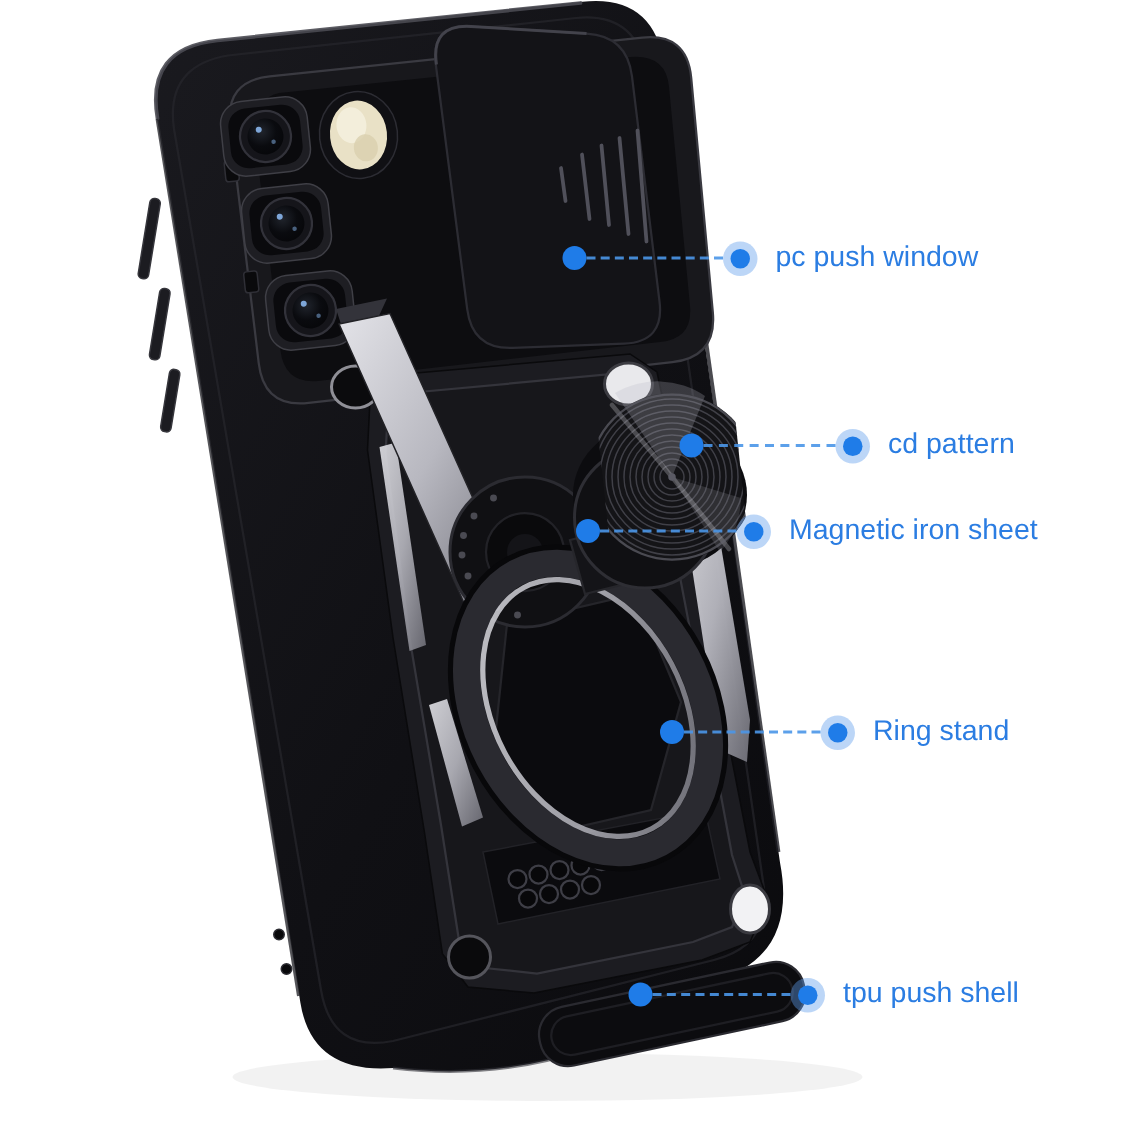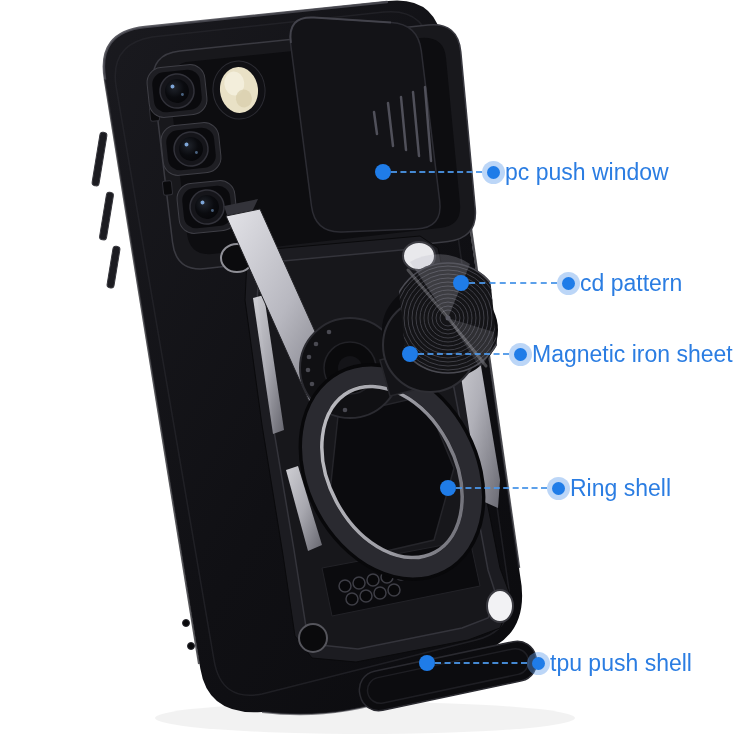--- a/index.html
+++ b/index.html
@@ -10,24 +10,24 @@
   body{background:var(--bg);font-family:"Liberation Sans","DejaVu Sans",sans-serif;}
   .stage{position:relative;width:750px;height:750px;background:var(--bg);overflow:hidden;}
   .artwork{position:absolute;left:0;top:0;}
   
   .callout{position:absolute;display:flex;align-items:center;height:26px;}
   .adot{width:16px;height:16px;border-radius:50%;background:var(--dot);flex:0 0 auto;}
   .dash{height:0;border-top:2px dashed var(--line);flex:0 0 auto;width:91px;opacity:.9;}
   .ldot{width:23px;height:23px;border-radius:50%;background:var(--halo);
         display:flex;align-items:center;justify-content:center;flex:0 0 auto;}
   .ldot-core{width:13px;height:13px;border-radius:50%;background:var(--dot);}
-  .lbl{font-size:23px;line-height:26px;color:var(--accent);white-space:nowrap;}
+  .lbl{margin-left:12px;font-size:19px;line-height:26px;color:var(--accent);white-space:nowrap;}
   .co-pc  {left:375px;top:159px;}
-  .co-cd  {left:453px;top:270px;} .co-cd .dash{width:88px;}
-  .co-mag {left:402px;top:341px;}
+  .co-cd  {left:453px;top:284px;} .co-cd .dash{width:88px;}
+  .co-mag {left:384px;top:341px;}
   .co-ring{left:440px;top:475px;}
   .co-tpu {left:419px;top:650px;} .co-tpu .dash{width:92px;}
 </style>
 </head>
 <body>
 
 <div class="stage">
 
   <svg class="artwork" width="750" height="750" viewBox="0 0 750 750">
     <defs>
@@ -251,21 +251,21 @@
       </span>
     <span class="lbl">Magnetic iron sheet</span>
   </div>
 
   <div class="callout co-ring">
     <span class="adot"></span>
     <span class="dash"></span>
     <span class="ldot">
         <span class="ldot-core"></span>
       </span>
-    <span class="lbl">Ring shell</span>
+    <span class="lbl">Ring stand</span>
   </div>
 
   <div class="callout co-tpu">
     <span class="adot"></span>
     <span class="dash"></span>
     <span class="ldot">
         <span class="ldot-core"></span>
       </span>
     <span class="lbl">tpu push shell</span>
   </div>

